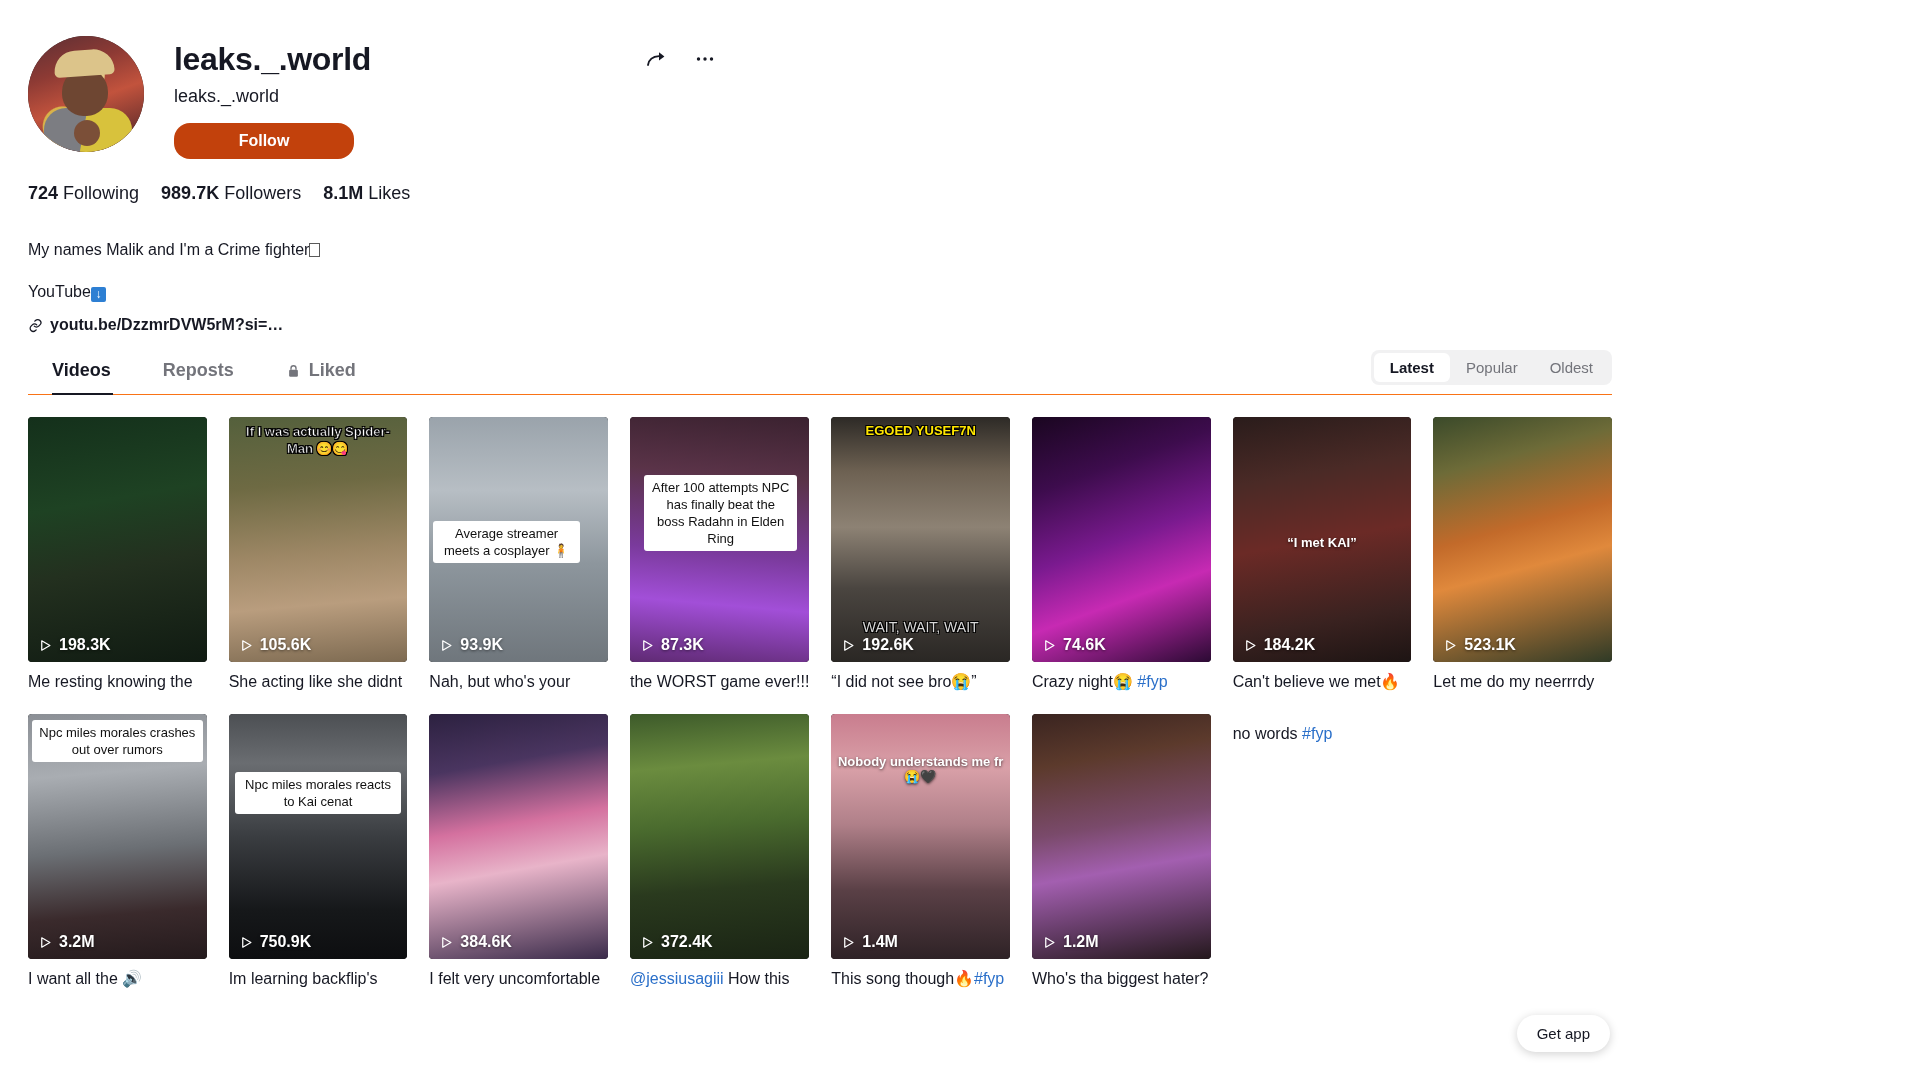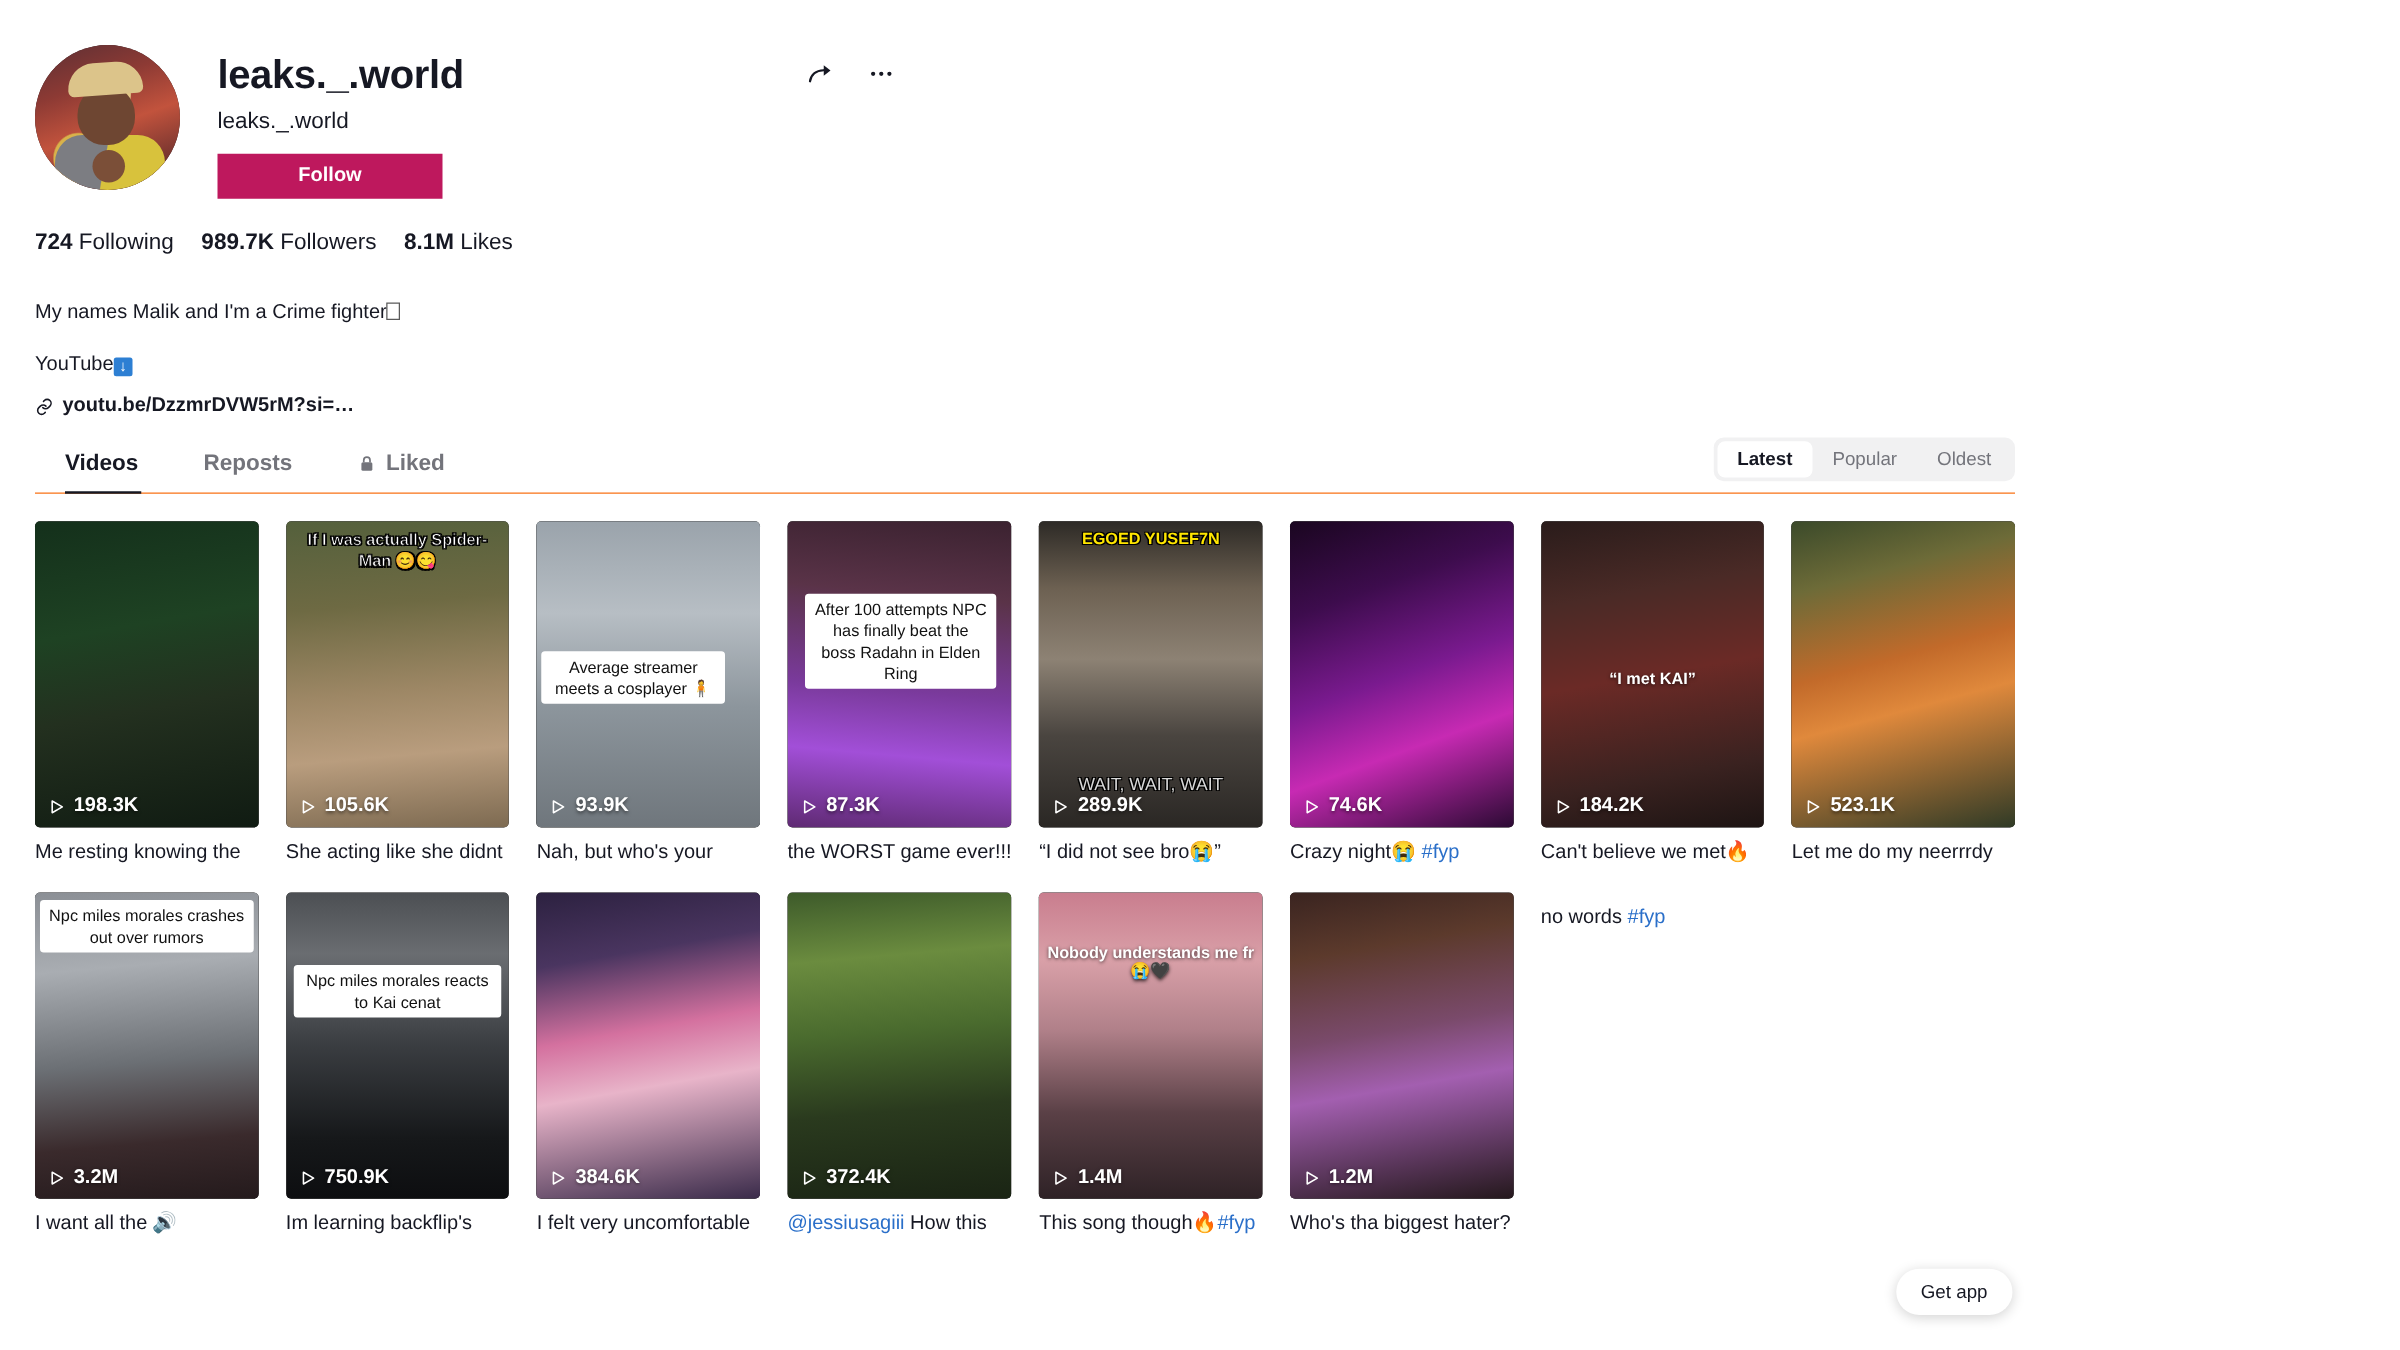--- a/index.html
+++ b/index.html
@@ -38,21 +38,21 @@
      background:#7b4f38; border-radius:50%;}
 
   .prof-info { margin-left: 30px; padding-top: 4px; position: relative; flex: 1; }
   .username {
     font-size: 32px; font-weight: bold; letter-spacing: -0.3px;
     line-height: 38px; color: #161823;
   }
   .nickname { font-size: 18px; color: #161823; margin-top: 7px; line-height: 22px; }
   .follow-btn {
     margin-top: 16px; width: 180px; height: 36px;
-    background: #be185d; color: #fff; border: none; border-radius: 0;
+    background: #c2410c; color: #fff; border: none; border-radius: 16px;
     font-size: 16px; font-weight: bold; cursor: pointer;
     font-family: "Liberation Sans", sans-serif;
   }
   .head-actions {
     position: absolute; left: 470px; top: 10px;
     display: flex; align-items: center; gap: 22px;
   }
   .icon-btn { width: 26px; height: 26px; cursor: pointer; display:flex; align-items:center; justify-content:center; }
   .icon-btn svg { display: block; }
 
@@ -298,21 +298,21 @@
         <div class="thumb">
           <div class="bg" style="background: linear-gradient(rgb(45, 42, 38) 0%, rgb(109, 97, 82) 22%, rgb(141, 130, 116) 45%, rgb(74, 69, 64) 70%, rgb(42, 39, 36) 100%);"></div>
           <div class="ov ov-yellow" style="top: 6px; left: 6px; right: 6px;">EGOED YUSEF7N</div>
           <div class="ov ov-grey" style="top: 202px; left: 4px; right: 4px;">WAIT, WAIT, WAIT</div>
           <div class="views">
             <span class="play-out">
               <svg width="15" height="15" viewBox="0 0 24 24" fill="none" stroke="#fff" stroke-width="2" stroke-linejoin="round">
                 <path d="M6 4.5l13 7.5-13 7.5z"></path>
               </svg>
             </span>
-            <span>289.9K</span>
+            <span>192.6K</span>
           </div>
         </div>
         <div class="caption"><span>“I did not see bro😭”</span></div>
       </div>
       <div class="card">
         <div class="thumb">
           <div class="bg" style="background: linear-gradient(160deg, rgb(26, 6, 32) 0%, rgb(61, 12, 77) 25%, rgb(122, 26, 143) 50%, rgb(199, 42, 179) 70%, rgb(43, 10, 51) 100%);"></div>
           <div class="views">
             <span class="play-out">
               <svg width="15" height="15" viewBox="0 0 24 24" fill="none" stroke="#fff" stroke-width="2" stroke-linejoin="round">

